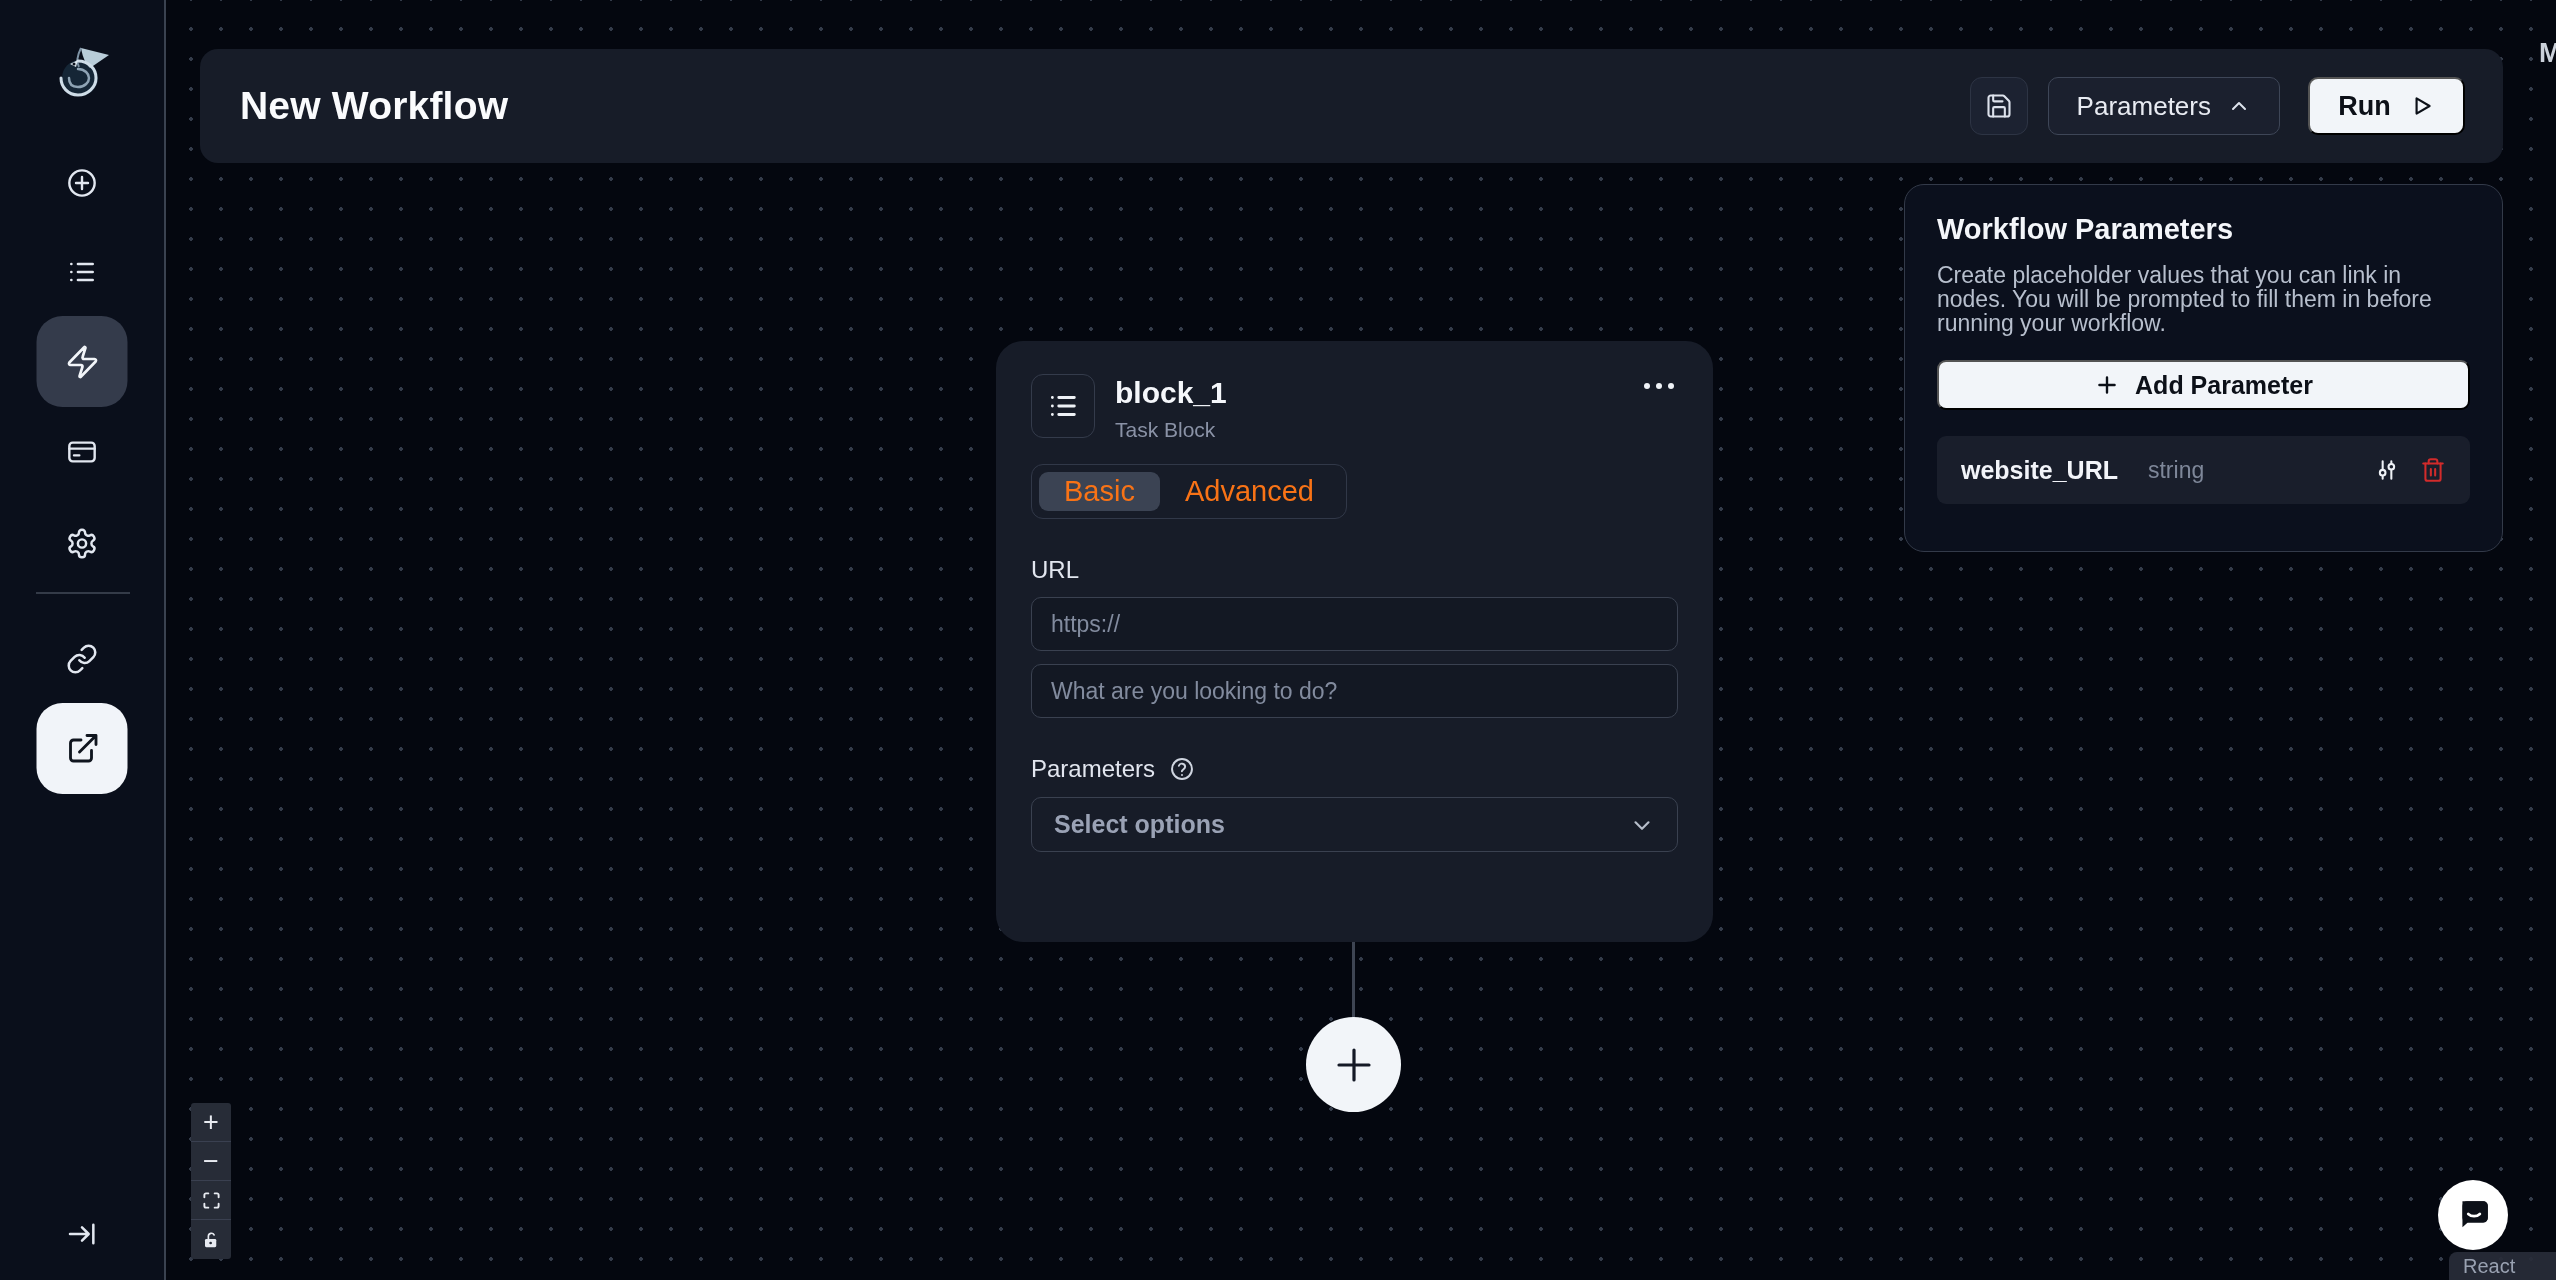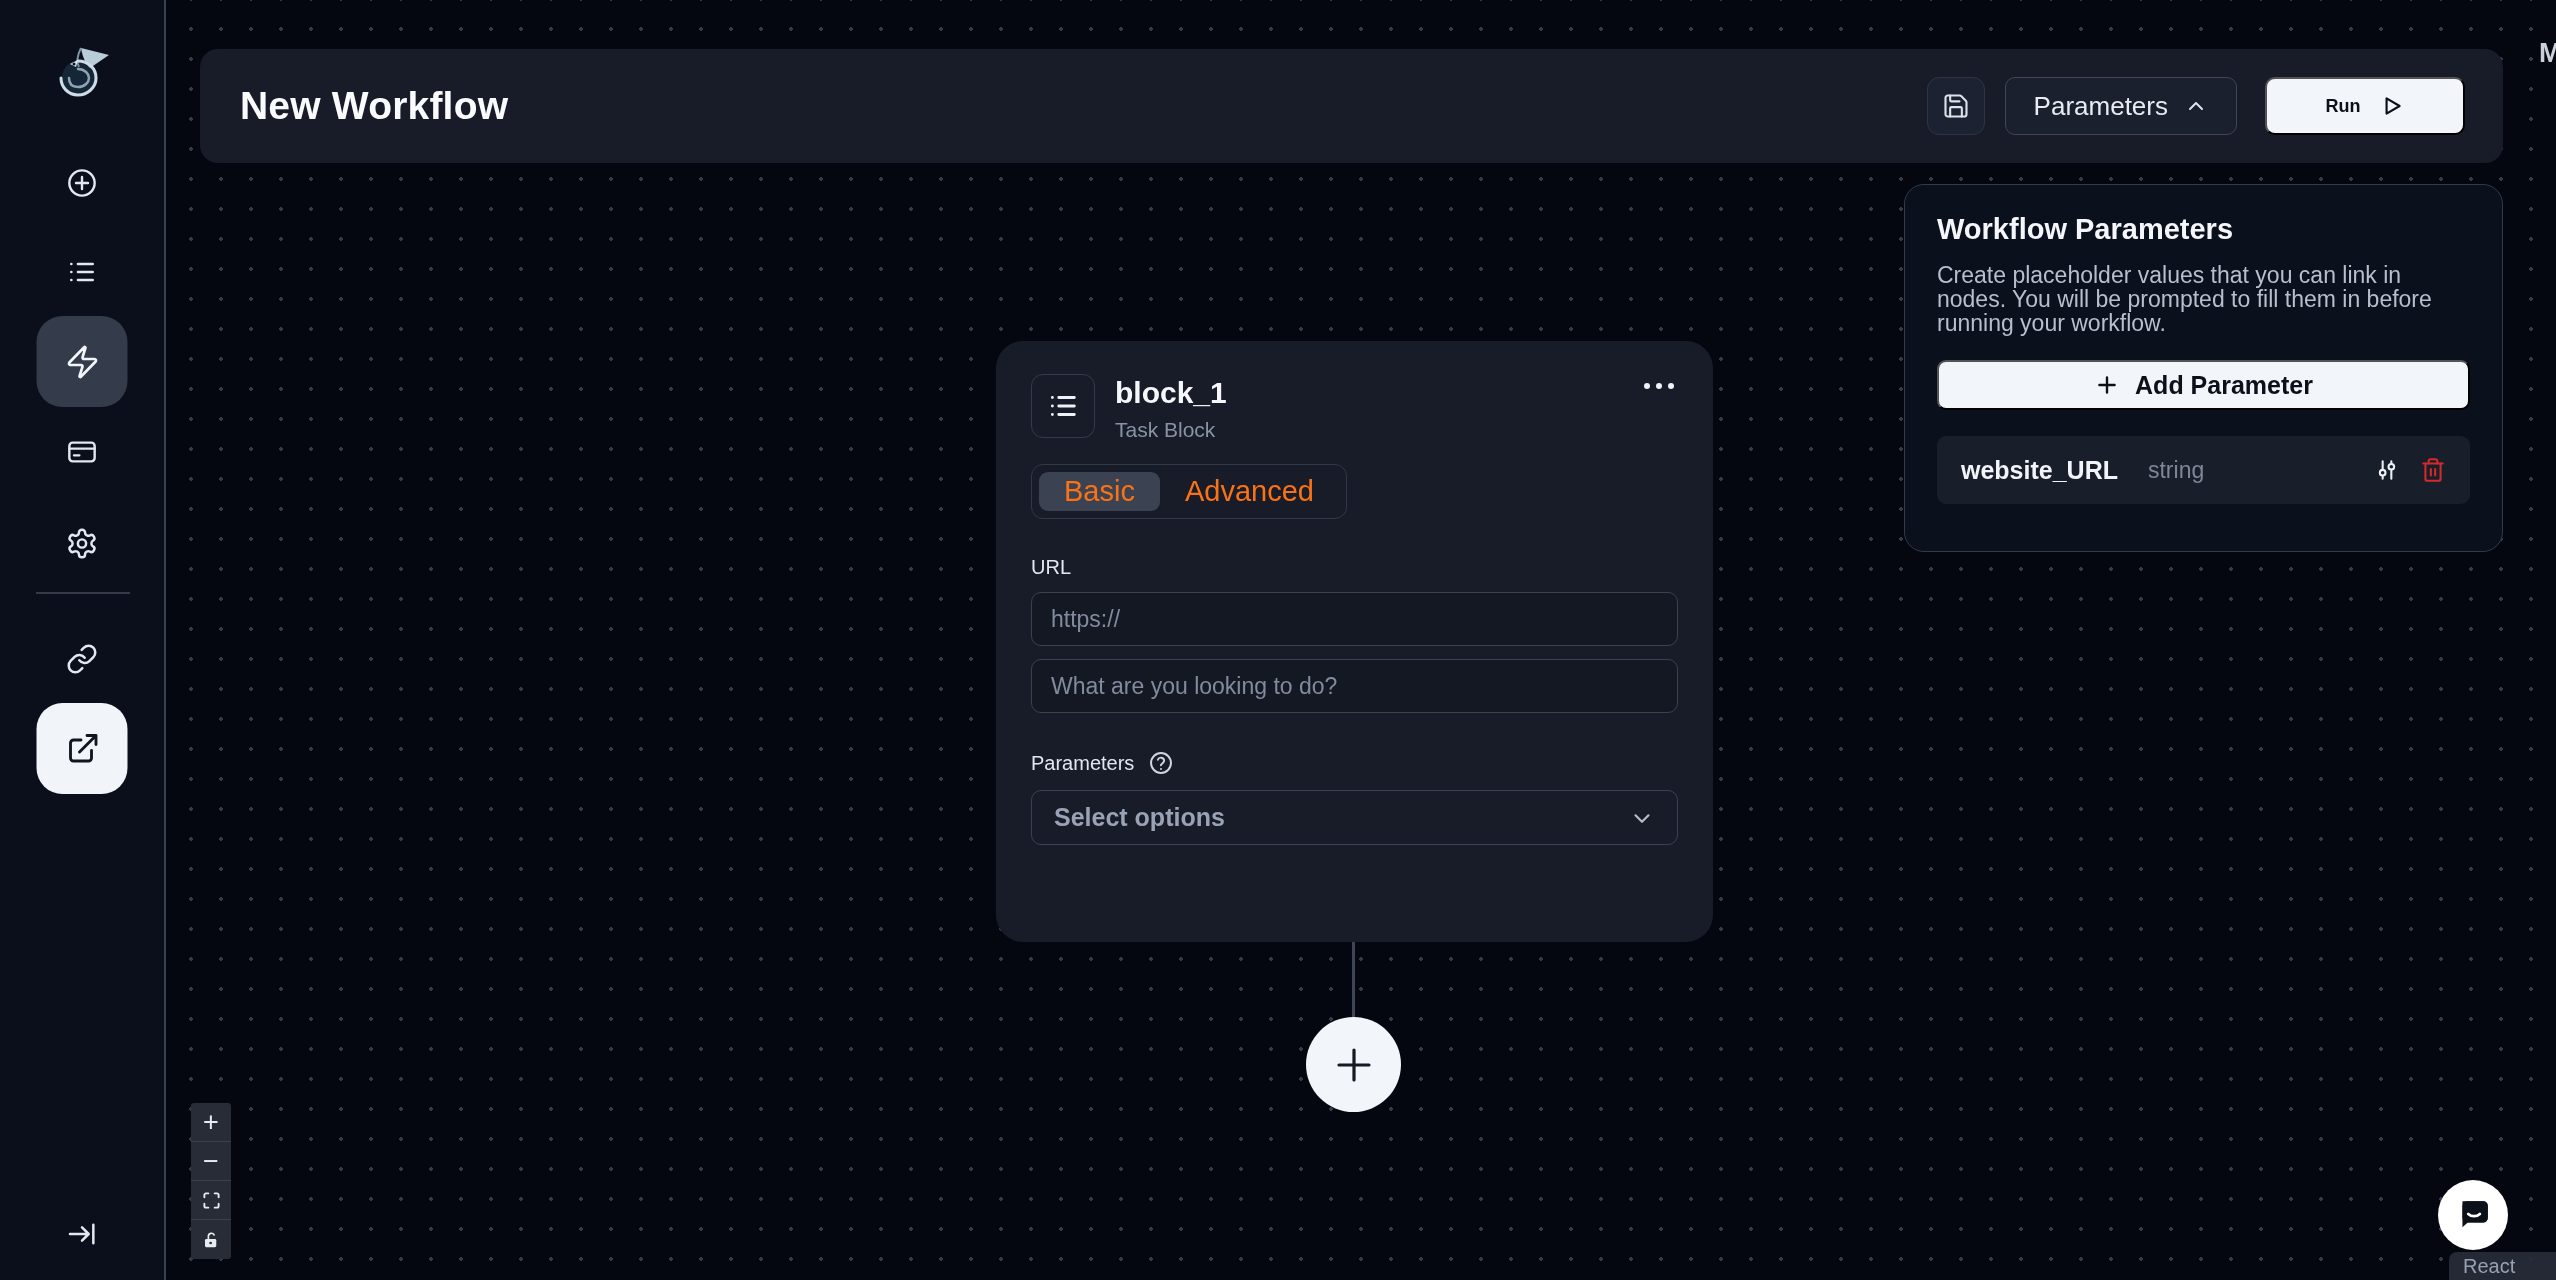--- a/index.html
+++ b/index.html
@@ -26,38 +26,38 @@
   
   .header-panel { position:absolute; left:200px; top:49px; width:2303px; height:114px;
     background:#171c28; border-radius:18px; display:flex; align-items:center;
     padding:0 38px 0 40px; z-index:6; }
   .page-title { font-size:39px; font-weight:700; color:#fafbfd; letter-spacing:0.2px; margin-right:auto; }
   .save-btn { width:58px; height:58px; border-radius:12px; background:#1c2231; border:1px solid #2d3444;
     display:flex; align-items:center; justify-content:center; color:#dde2ec; cursor:pointer; }
   .params-btn { height:58px; margin-left:20px; padding:0 28px; border-radius:10px; background:#1b202e;
     border:1px solid #3e4657; display:flex; align-items:center; gap:16px; color:#e8ebf2;
     font-size:26px; font-weight:500; cursor:pointer; }
-  .run-btn { height:58px; width:200px; margin-left:28px; border-radius:10px; background:#f2f5f9;
+  .run-btn { height:58px; width:157px; margin-left:28px; border-radius:10px; background:#f2f5f9;
     color:#0c1018; display:flex; align-items:center; justify-content:center; gap:18px;
-    font-size:18px; font-weight:700; cursor:pointer; }
+    font-size:27px; font-weight:700; cursor:pointer; }
 
   
   .block-card { position:absolute; left:996px; top:341px; width:717px; height:601px;
     background:#171c28; border-radius:27px; padding:33px 35px; z-index:4; }
   .card-head { display:flex; align-items:flex-start; gap:20px; }
   .card-iconbox { width:64px; height:64px; border-radius:12px; border:1.5px solid #343b4b;
     display:flex; align-items:center; justify-content:center; color:#eef1f6; flex:none; }
   .card-titles { padding-top:2px; }
   .block-title { font-size:30px; font-weight:700; color:#f5f7fb; }
   .block-subtitle { font-size:21px; color:#8a92a6; margin-top:8px; }
   .ellipsis-btn { margin-left:auto; color:#f0f3f8; padding:6px 2px; cursor:pointer; }
   .tabs { display:inline-flex; margin-top:22px; border:1px solid #313848; border-radius:12px; padding:7px; }
   .tab { font-size:29px; color:#f97316; padding:3px 25px; border-radius:9px; cursor:pointer; font-weight:500; }
   .tab.active { background:#3b4353; }
-  .field-label { display:flex; align-items:center; gap:14px; font-size:20px; font-weight:500;
+  .field-label { display:flex; align-items:center; gap:14px; font-size:24px; font-weight:500;
     color:#e2e6ef; margin-top:37px; }
   .text-input { width:100%; height:54px; margin-top:13px; background:rgba(8,12,20,0.25);
     border:1px solid #3a4150; border-radius:10px; padding:4px 19px; font-size:23px; color:#e7eaf1;
     font-family:inherit; outline:none; }
   .text-input::placeholder { color:#828b9e; }
   .select-box { width:100%; height:55px; margin-top:14px; border:1px solid #3a4150; border-radius:10px;
     display:flex; align-items:center; padding:0 22px; cursor:pointer; }
   .select-label { font-size:25px; font-weight:700; color:#9aa2b5; }
   .select-box .chev { margin-left:auto; color:#b6bdca; }
   .help-icon { color:#cfd5e0; display:flex; }

